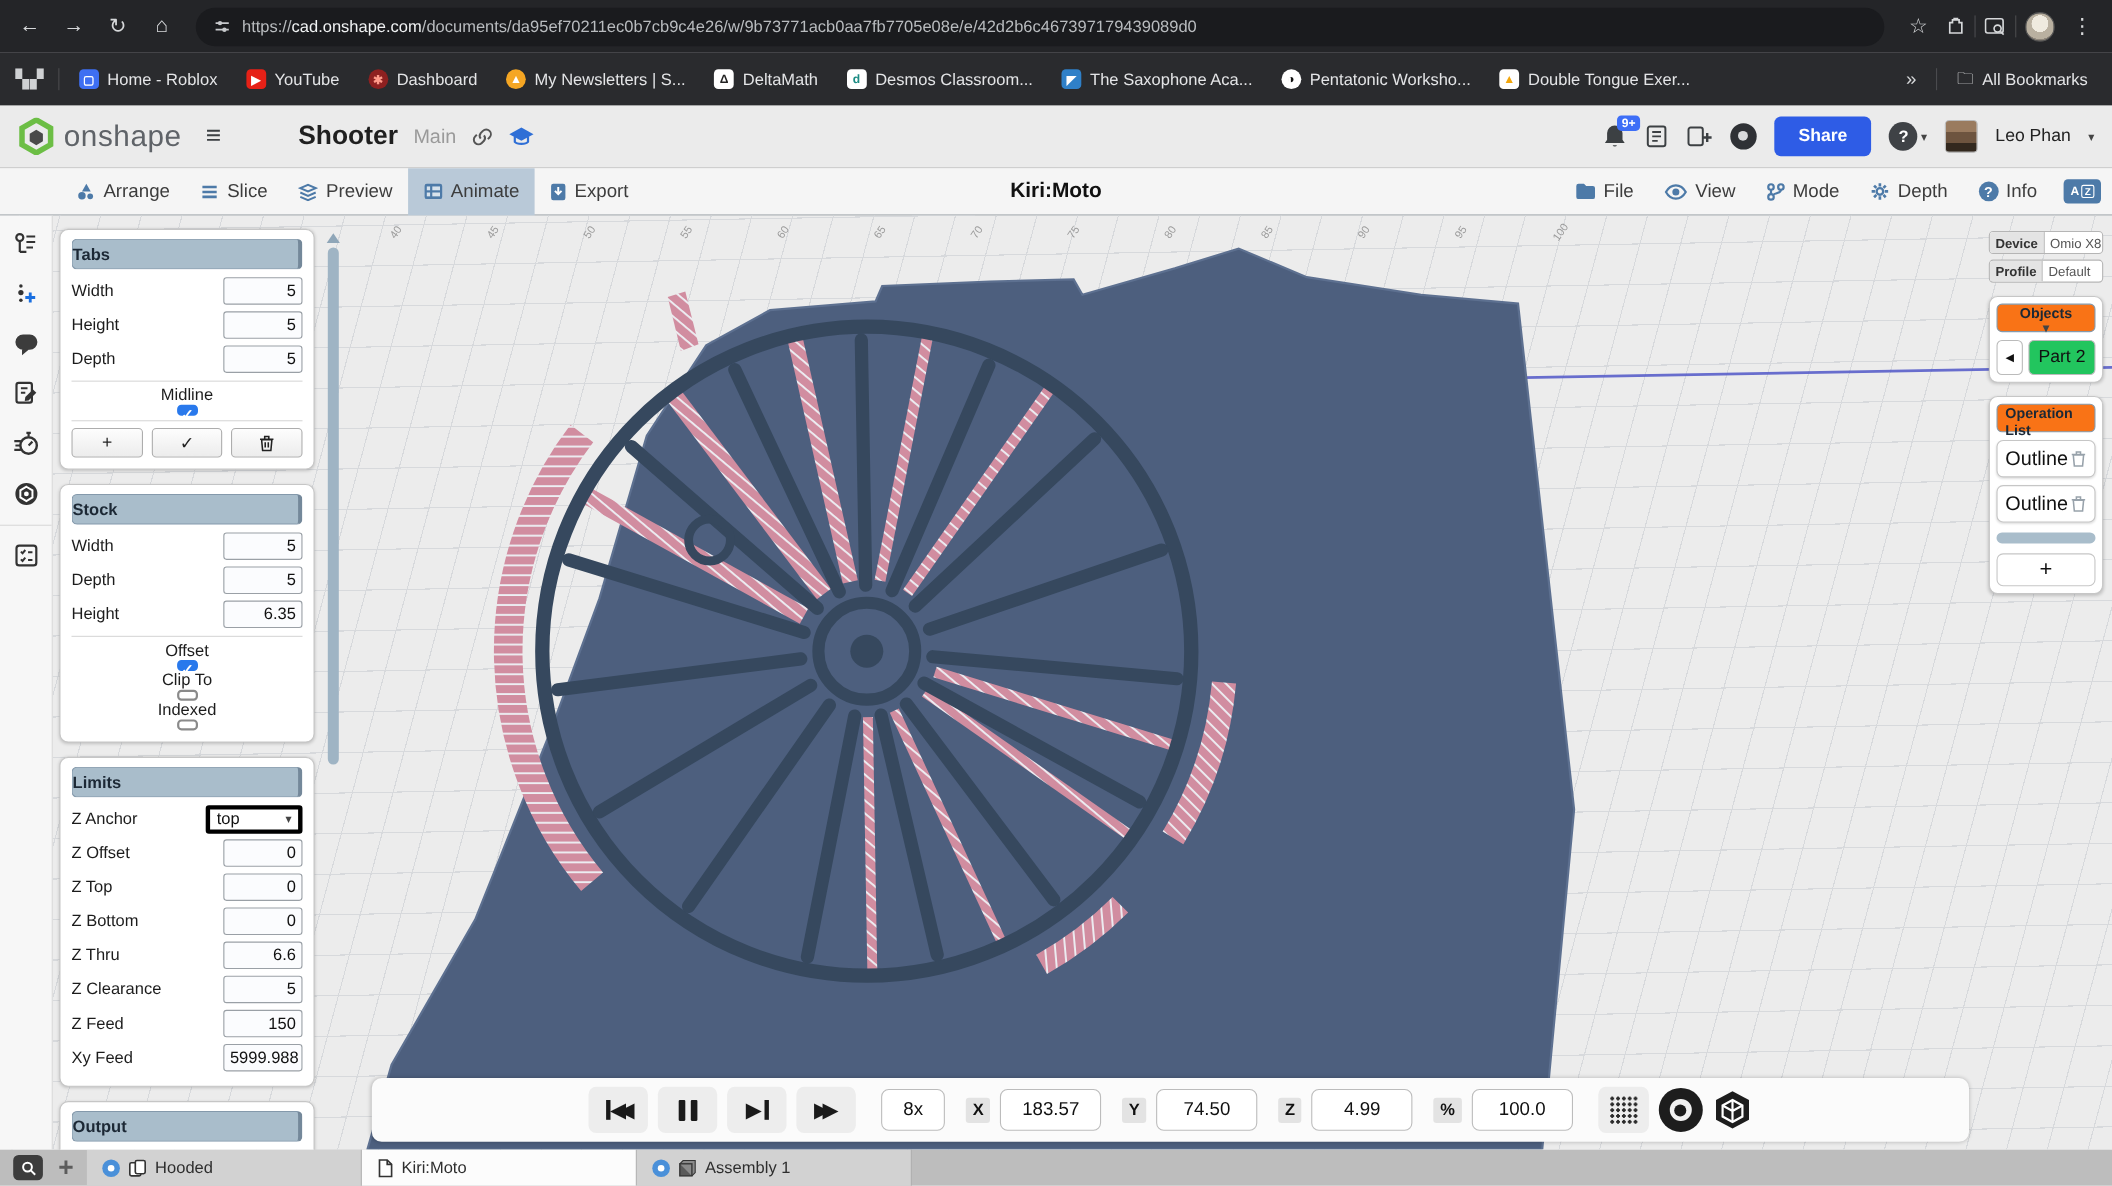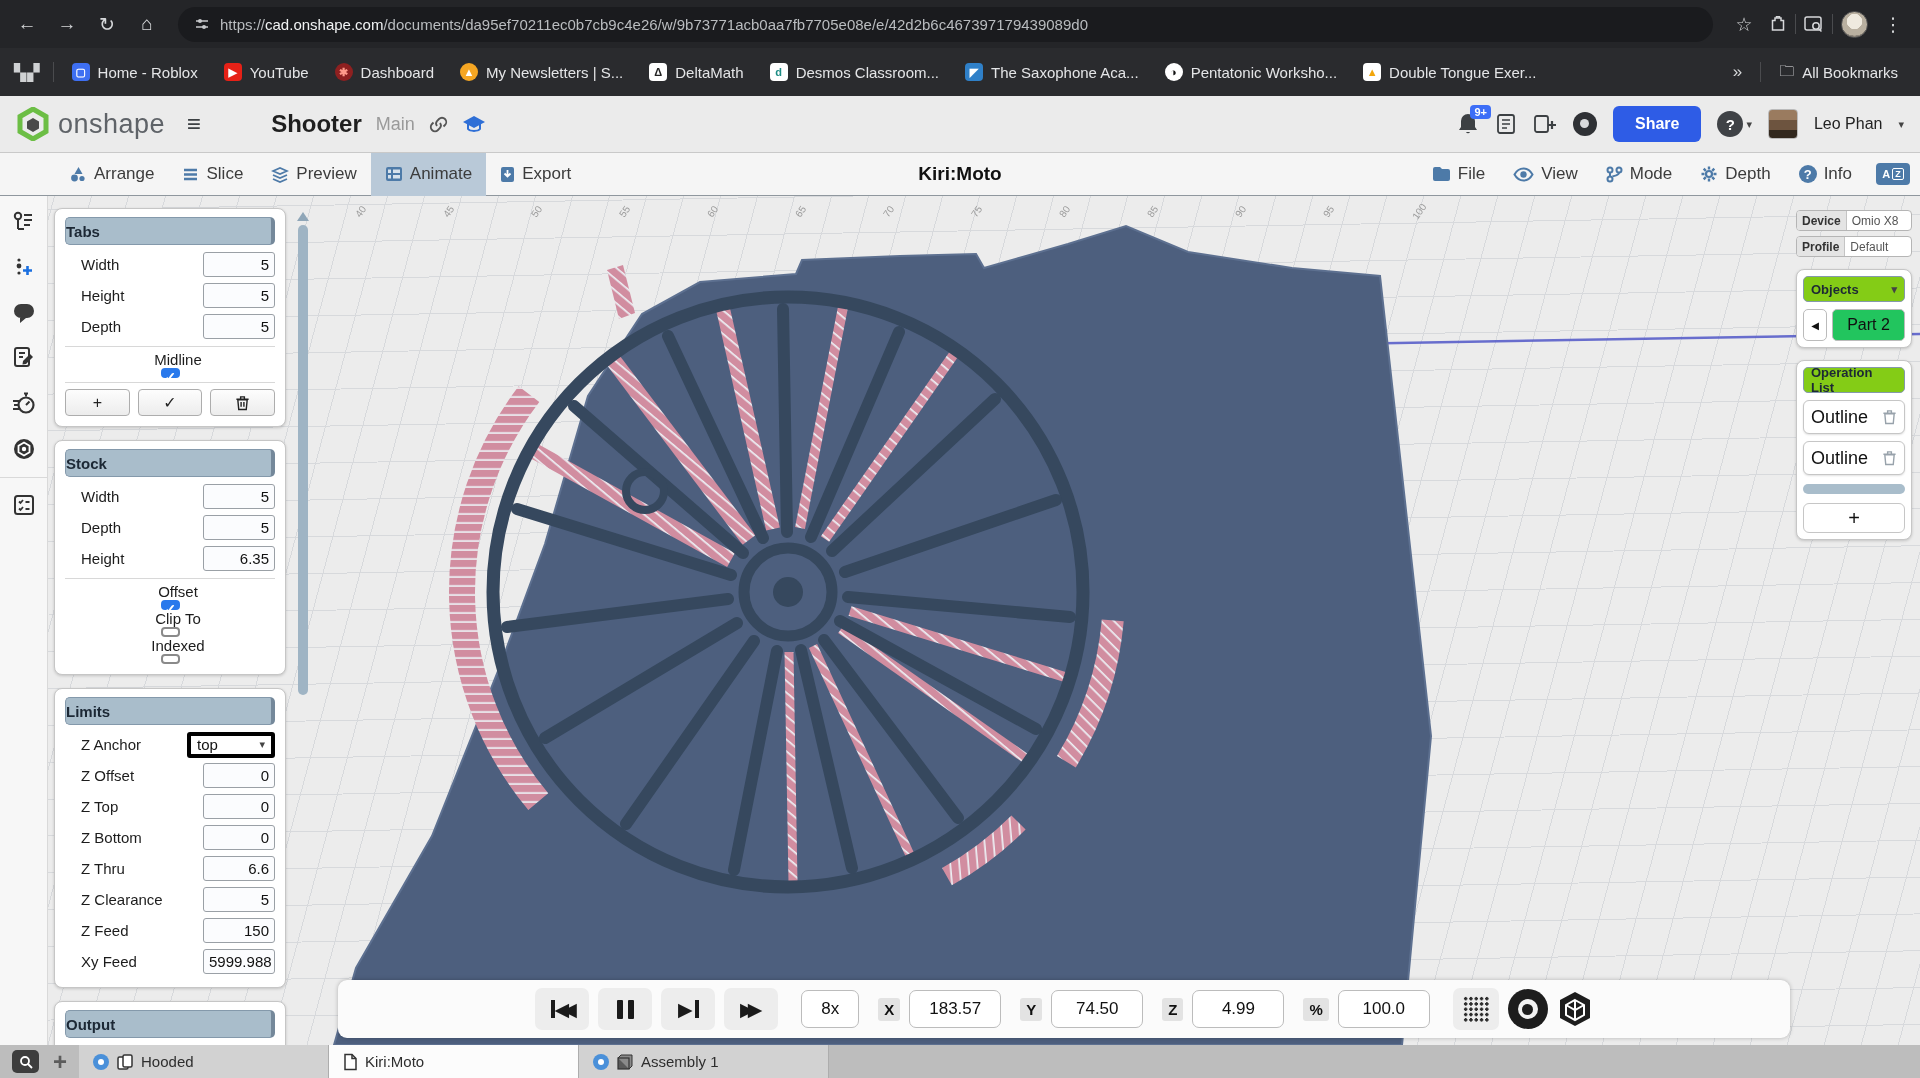--- a/index.html
+++ b/index.html
@@ -62,44 +62,44 @@
 
   
   .lstrip { position:absolute; left:0; top:0; width:48px; height:100%; background:#f7f7f7; border-right:1px solid #d9d9d9; display:flex; flex-direction:column; align-items:center; padding-top:14px; gap:22px; }
   .lstrip .div { width:100%; height:1px; background:#d9d9d9; margin:-6px 0; }
 
   
   .lpanel { position:absolute; left:54px; top:12px; width:232px; }
   .panel { background:#fff; border:1px solid #c6c6c6; border-radius:8px; padding:8px 10px 10px; margin-bottom:13px; box-shadow:0 1px 3px rgba(0,0,0,.18); }
   .phead { height:28px; background:#a9bdcb; border:1px solid #8499ab; border-right:4px solid #74889a; border-radius:5px; display:flex; align-items:center; font-size:15px; font-weight:bold; color:#1c2835; margin-bottom:4px; }
   .frow { display:flex; justify-content:space-between; align-items:center; height:31px; }
-  .flabel { font-size:15px; color:#1c1c1c;margin-left:16px; }
+  .flabel { font-size:15px; color:#1c1c1c; }
   .finput { width:72px; height:25px; border:1px solid #9aa0a6; border-radius:3px; background:#fbfcfe; font-size:15px; text-align:right; padding:0 5px; color:#111; font-family:"Liberation Sans",sans-serif; }
   .finput.la { text-align:left; padding-right:0; }
   .hr { border-top:1px solid #d8d8d8; margin:4px 0; }
   .cbrow { display:flex; justify-content:space-between; align-items:center; height:27px;flex-direction:column; }
   .cb { width:19px; height:19px; border:2px solid #8a8a8a; border-radius:4px; background:#fff; position:relative; }
   .cb.on { background:#2979ec; border-color:#2979ec; }
   .cb.on::after { content:"✓"; position:absolute; color:#fff; font-size:14px; font-weight:bold; left:2px; top:-1px; }
   .btnrow { display:flex; gap:8px; margin-top:6px; }
   .gbtn { flex:1; height:27px; background:linear-gradient(#fdfdfd,#ececec); border:1px solid #adadad; border-radius:4px; display:flex; align-items:center; justify-content:center; font-size:16px; color:#222; }
   .sel { width:88px; height:26px; border:4px solid #000000; border-radius:3px; background:#fff; display:flex; align-items:center; justify-content:space-between; padding:0 6px; font-size:15px; color:#111; }
 
   
   .sbar { position:absolute; left:297px; top:16px; width:12px; display:flex; flex-direction:column; align-items:center; }
   .sarrow { width:0; height:0; border-left:6px solid transparent; border-right:6px solid transparent; border-bottom:9px solid #8fa6b8; margin-bottom:4px; }
   .sthumb { width:10px; height:470px; background:#9fb4c4; border-radius:5px; }
 
   
-  .rpanel { position:absolute; right:8px; top:14px; width:116px; }
+  .rpanel { position:absolute; right:8px; top:14px; width:104px; }
   .kv { display:flex; border:1px solid #b5b5b5; border-radius:4px; overflow:hidden; margin-bottom:5px; background:#fff; font-size:12px; height:21px; align-items:stretch; }
   .kv .k { background:#e4e4e4; font-weight:bold; color:#333; padding:2px 5px; border-right:1px solid #c4c4c4; display:flex; align-items:center; }
   .kv .v { padding:2px 5px; color:#555; display:flex; align-items:center; white-space:nowrap; }
   .rbox { background:#fff; border:1px solid #c6c6c6; border-radius:8px; padding:6px; margin-top:12px; box-shadow:0 1px 3px rgba(0,0,0,.18); }
-  .rhead { height:26px; background:#84cc16; border:1px solid #8499ab; border-radius:5px; display:flex; align-items:center; justify-content:space-between; padding:0 7px; font-size:13px; font-weight:bold; color:#1c2835; }
+  .rhead { height:26px; background:#f97316; border:1px solid #8499ab; border-radius:5px; display:flex; align-items:center; justify-content:space-between; padding:0 7px; font-size:13px; font-weight:bold; color:#1c2835;flex-direction:column; }
   .objrow { display:flex; gap:5px; margin-top:7px; }
   .prevbtn { width:24px; height:32px; border:1px solid #bbb; border-radius:5px; background:#fff; display:flex; align-items:center; justify-content:center; font-size:10px; color:#111; }
   .partbtn { flex:1; height:32px; border:1px solid #bbb; border-radius:5px; background:#22c55e; display:flex; align-items:center; justify-content:center; font-size:16px; color:#111; }
   .oprow { height:34px; border:1px solid #c6c6c6; border-radius:6px; margin-top:7px; display:flex; align-items:center; justify-content:space-between; padding:0 7px; font-size:18px; color:#111; background:#fff; box-shadow:0 1px 2px rgba(0,0,0,.12); }
   .opbar { height:10px; background:#a9bdcb; border-radius:5px; margin-top:9px; }
   .addbtn { height:30px; border:1px solid #c6c6c6; border-radius:6px; margin-top:9px; display:flex; align-items:center; justify-content:center; font-size:20px; color:#111; background:#fff; }
 
   
   .animbar { position:absolute; left:338px; width:1452px; top:784px; height:58px; background:#fbfbfb; border-radius:9px; box-shadow:0 0 4px rgba(0,0,0,.25); display:flex; align-items:center; justify-content:center; gap:9px; }
   .tbtn { width:54px; height:42px; background:#ededed; border-radius:7px; display:flex; align-items:center; justify-content:center; color:#1a1a1a; font-size:19px; }

